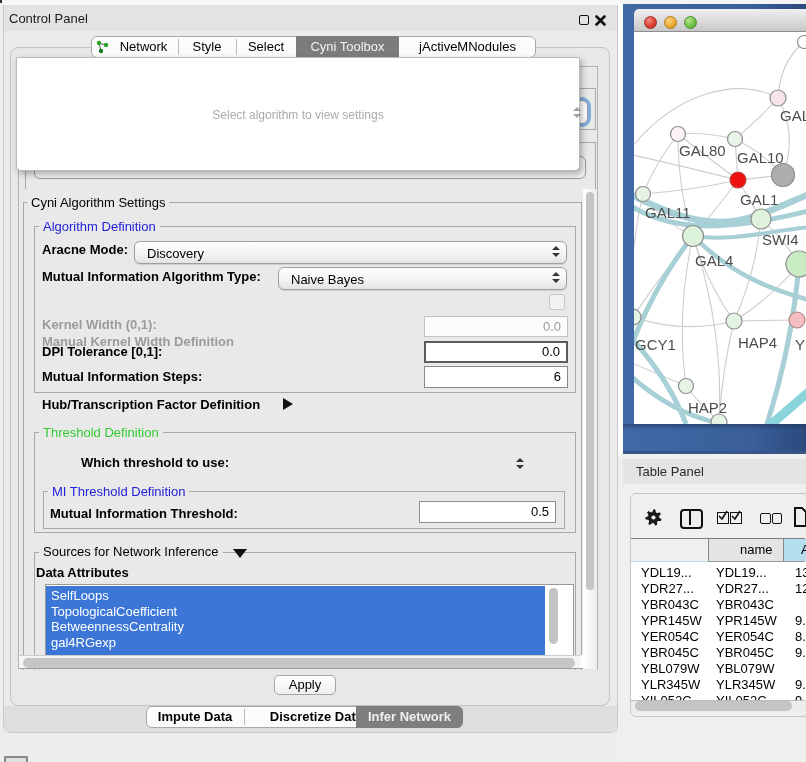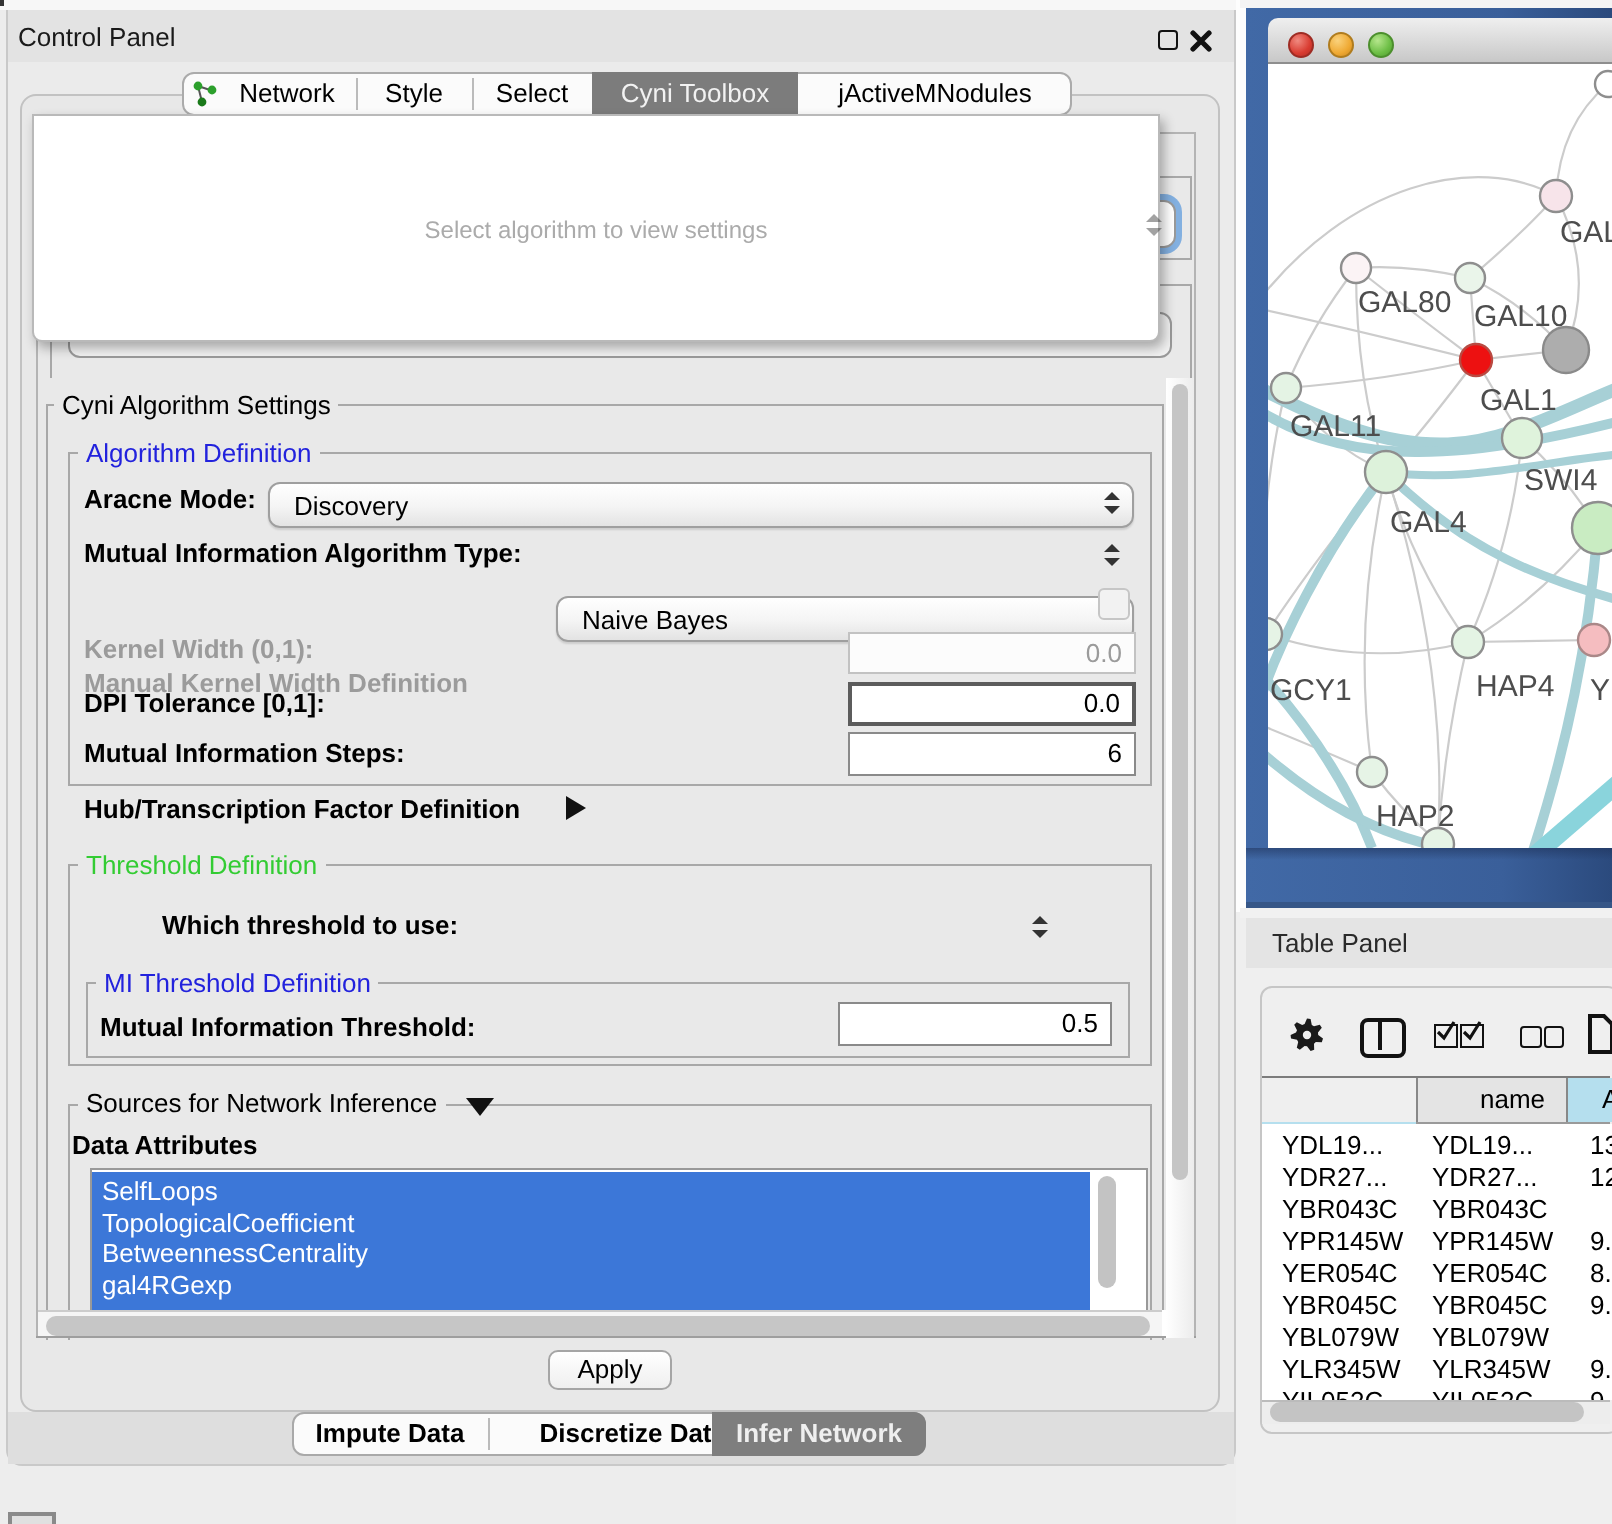--- a/index.html
+++ b/index.html
@@ -61,21 +61,21 @@
 <div class="lbl" style="left:42px;top:242px;">Aracne Mode:</div>
 <div class="combo" style="left:134px;top:241px;width:431px;height:21px;">
       <span class="ct">Discovery</span>
     </div>
 <div class="spin" style="left:552px;top:246px;">
       <div class="u"></div>
       <div class="d"></div>
     </div>
 
 <div class="lbl" style="left:42px;top:269px;">Mutual Information Algorithm Type:</div>
-<div class="combo" style="left:278px;top:267px;width:287px;height:21px;margin-top:31px;">
+<div class="combo" style="left:278px;top:267px;width:287px;height:21px;">
       <span class="ct">Naive Bayes</span>
     </div>
 <div class="spin" style="left:552px;top:272px;">
       <div class="u"></div>
       <div class="d"></div>
     </div>
 
 <div class="lbl dis" style="left:42px;top:294px;margin-top:40px;">Manual Kernel Width Definition</div>
 <div class="abs" style="left:549px;top:294px;width:14px;height:14px;background:#F2F2F2;border:1px solid #C6C6C6;border-radius:3px;"></div>
 

